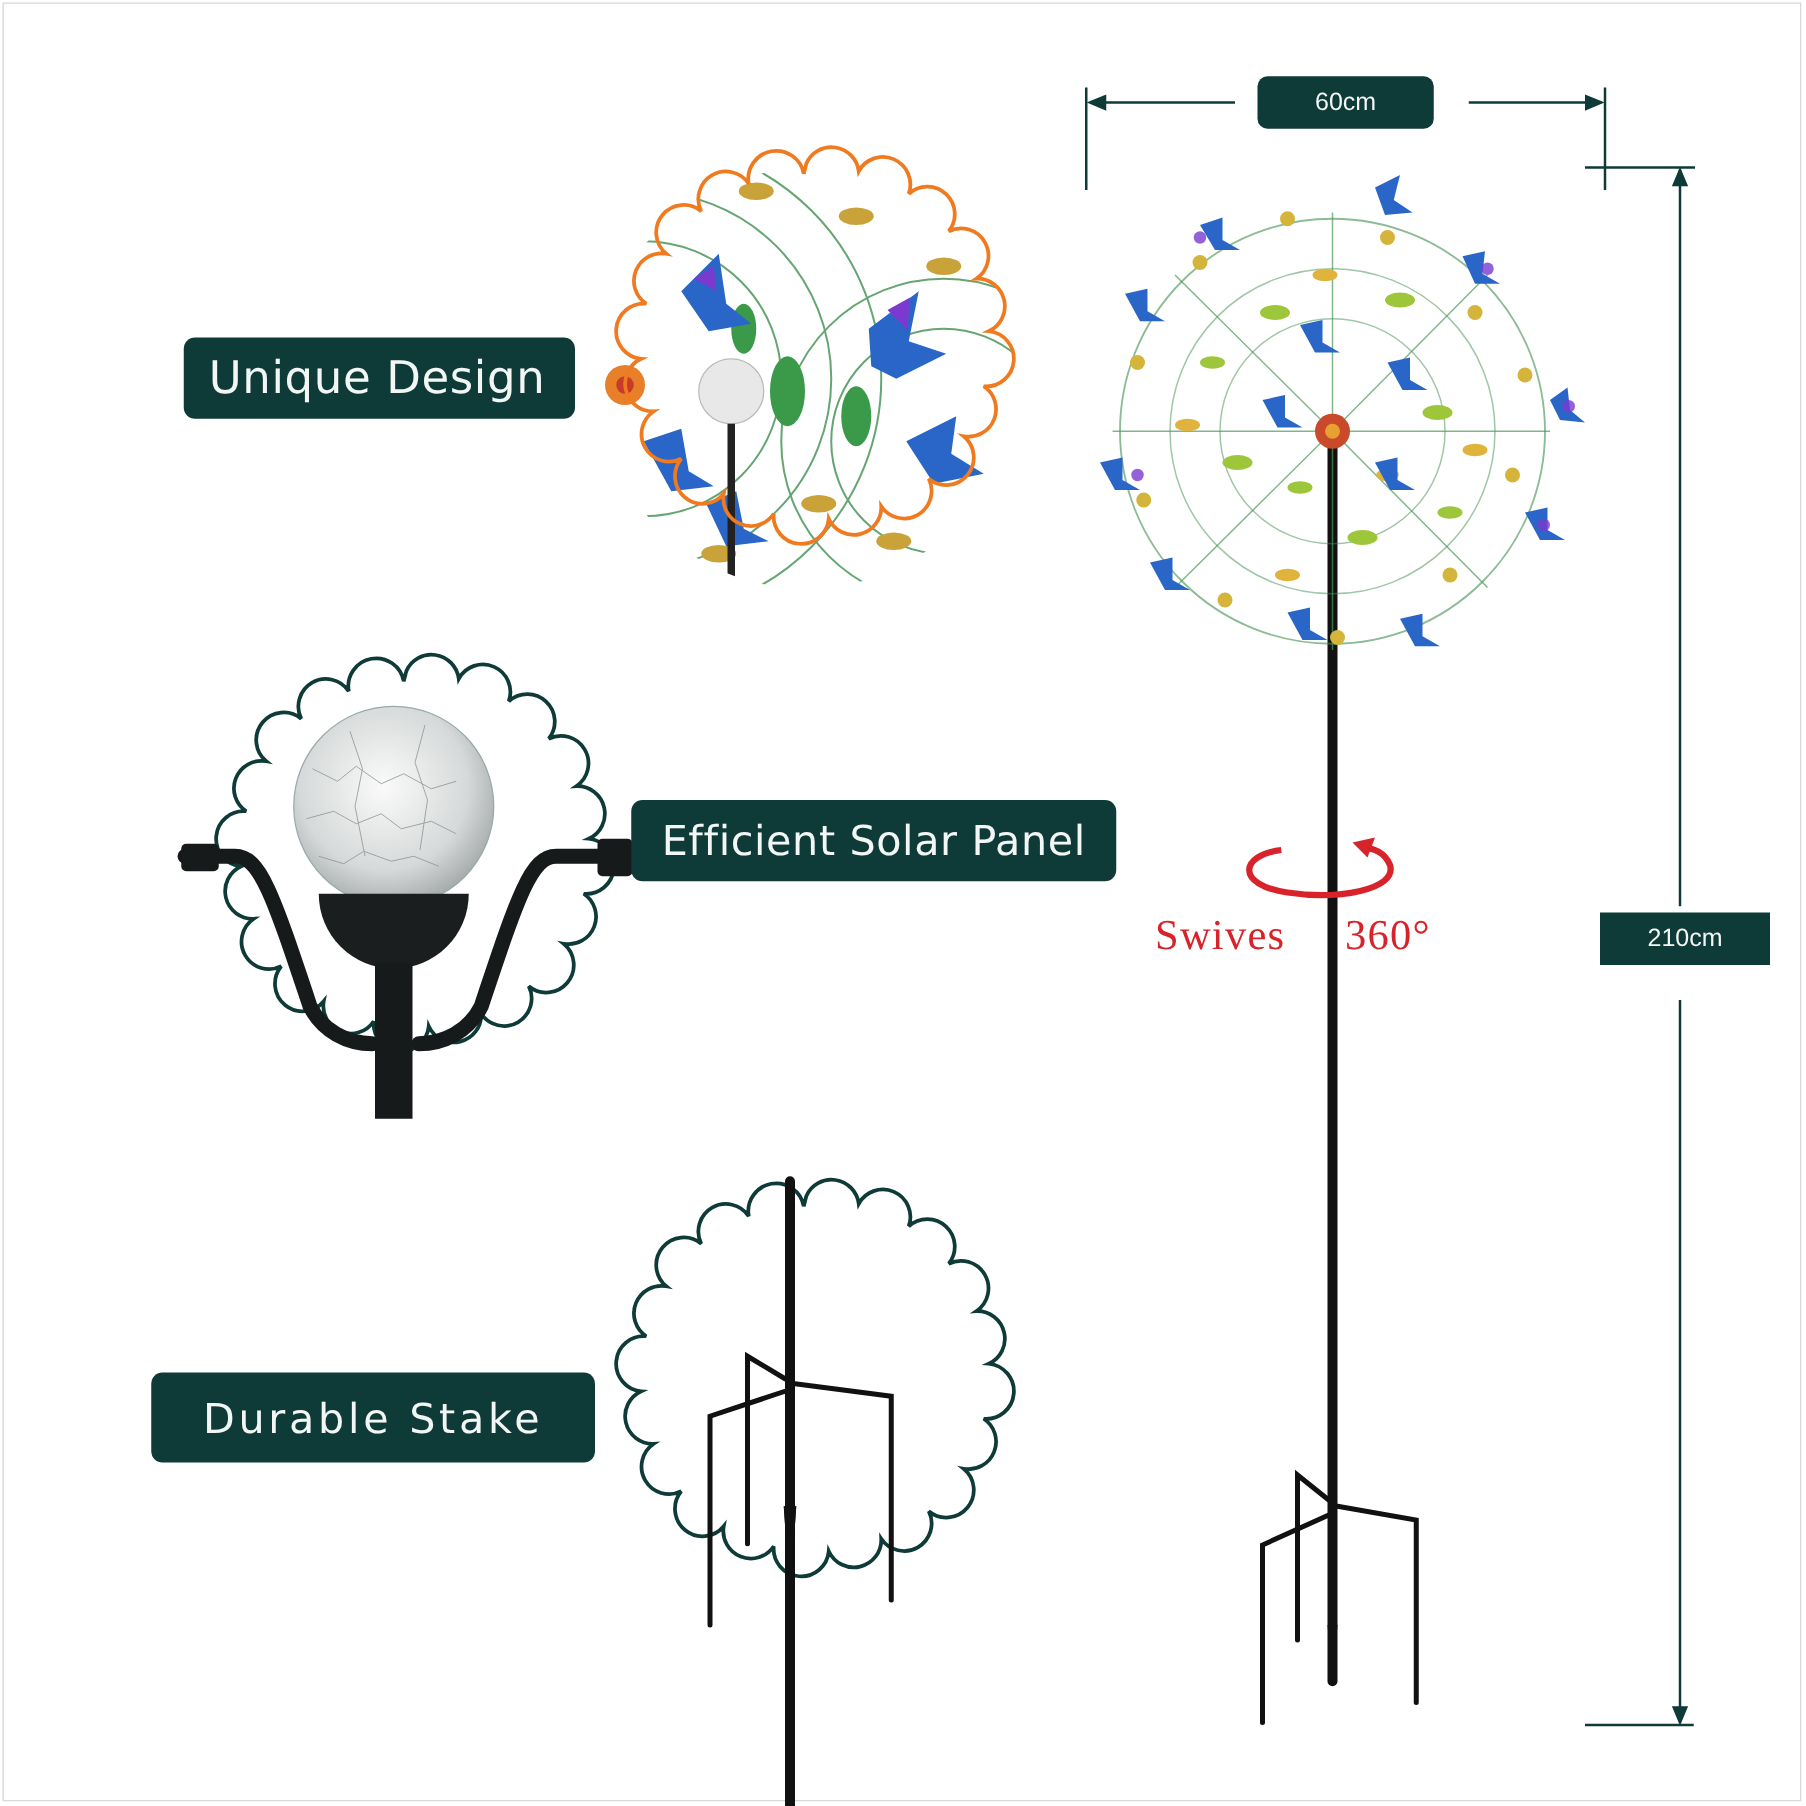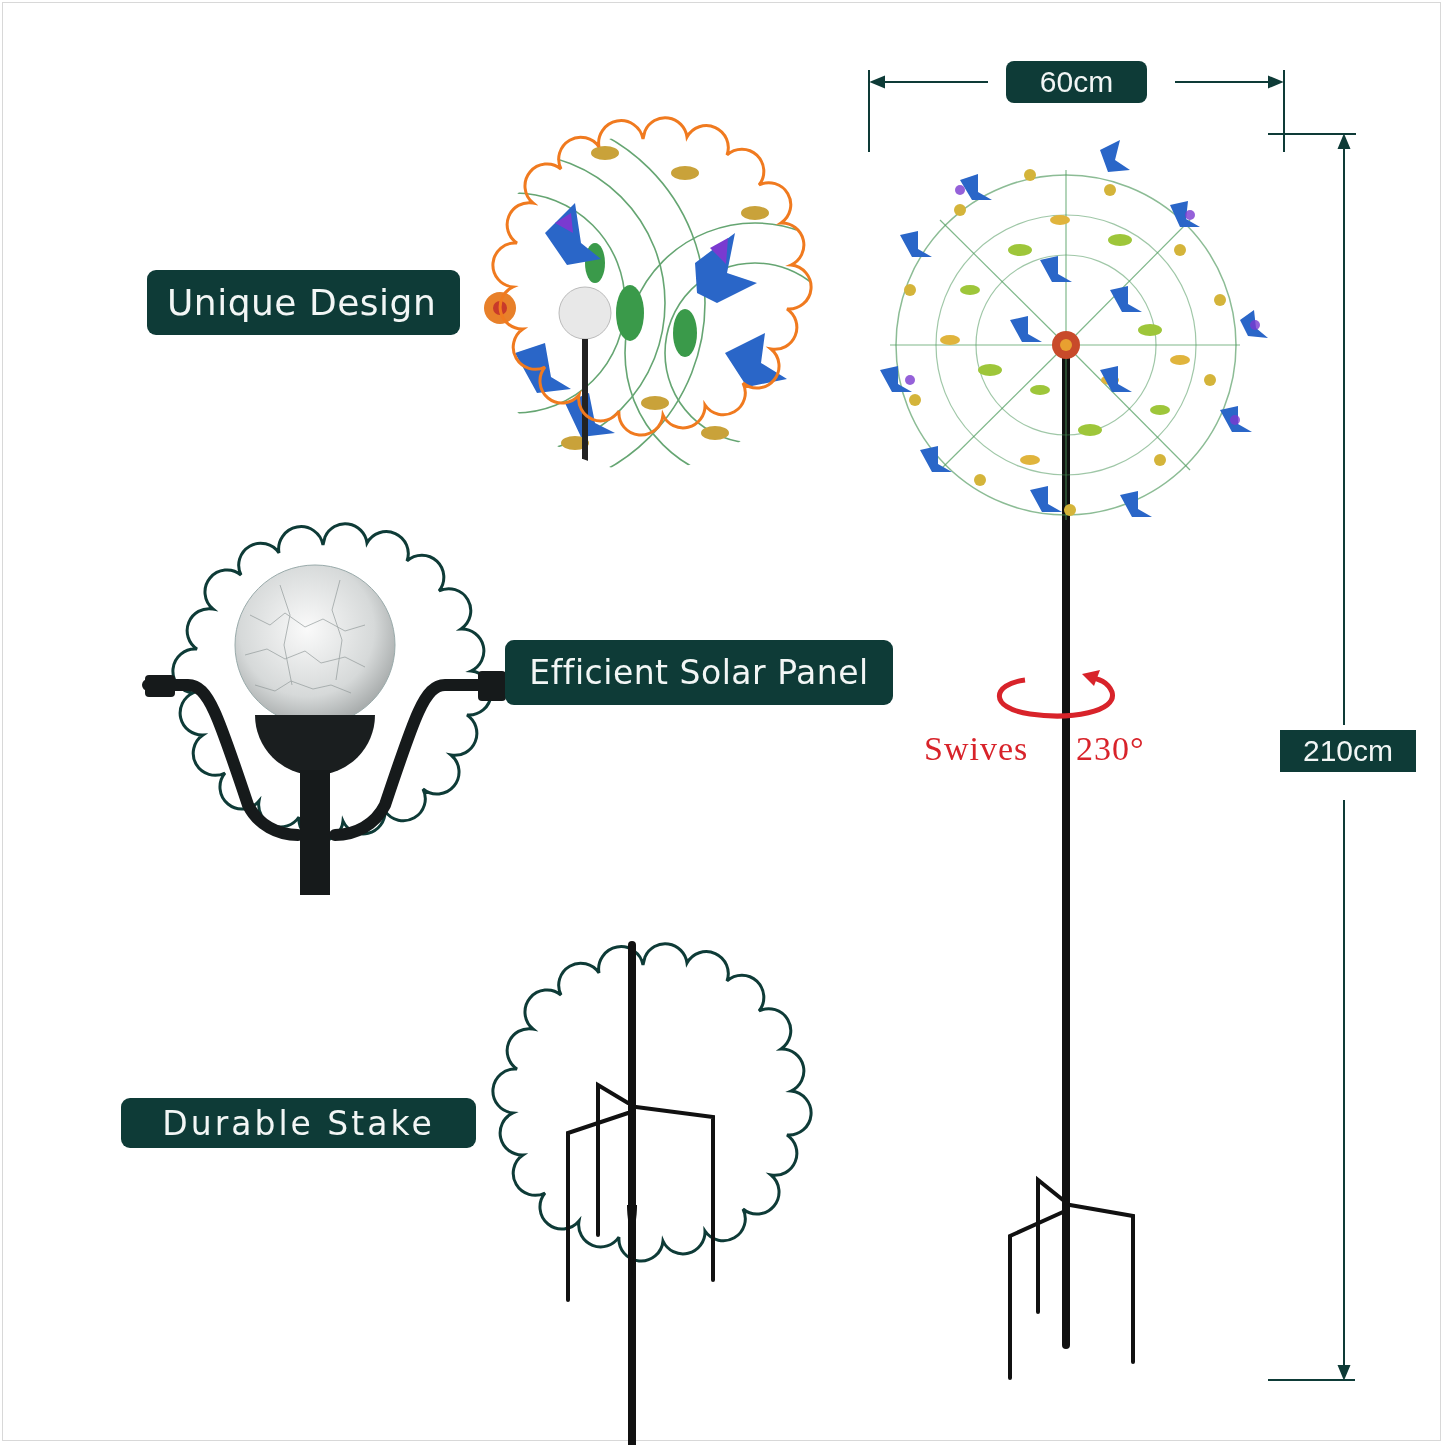--- a/index.html
+++ b/index.html
@@ -1,20 +1,20 @@
 <!DOCTYPE html>
 <html><head>
 <meta charset="utf-8">
 <style>
   html,body{margin:0;padding:0;background:#fff;}
   body{width:1445px;height:1445px;position:relative;overflow:hidden;font-family:"DejaVu Sans",sans-serif;}
   .frame{position:absolute;left:2px;top:2px;width:1439px;height:1439px;border:1px solid #d8d8d8;box-sizing:border-box;}
   .pill{position:absolute;background:#0e3b37;color:#f2f6f5;border-radius:9px;display:flex;align-items:center;justify-content:center;white-space:nowrap;}
   .lbl{font-family:"DejaVu Sans",sans-serif;letter-spacing:0.5px;}
-  .dim{font-family:"Liberation Sans",sans-serif;font-size:30px;}
+  .dim{font-family:"Liberation Sans",sans-serif;font-size:20px;}
   svg{position:absolute;overflow:visible;}
   .swivel-text{position:absolute;color:#d8232a;font-family:Liberation Serif, serif;font-size:34px;letter-spacing:1px;white-space:nowrap;}
 </style>
 </head>
 <body>
 
 <div class="frame"></div>
 
 <svg style="left:0;top:0;" width="1445" height="1445">
   <g stroke="#0e3b37" stroke-width="2" fill="#0e3b37">
@@ -124,21 +124,21 @@
     </g>
   <circle cx="206" cy="215" r="14" fill="#c84a2a"></circle>
   <circle cx="206" cy="215" r="6" fill="#e8a030"></circle>
 </svg>
 
 <svg style="left:990px;top:668px;" width="140" height="60">
   <path d="M35 12 C 2 16, -2 40, 40 46 C 80 52, 128 44, 122 24 C 118 14, 108 10, 100 10" fill="none" stroke="#d8232a" stroke-width="5"></path>
   <polygon points="92,6 110,2 104,18" fill="#d8232a"></polygon>
 </svg>
 <div class="swivel-text" style="left:924px;top:730px;">Swives</div>
-<div class="swivel-text" style="left:1076px;top:730px;">230°</div>
+<div class="swivel-text" style="left:1076px;top:730px;">360°</div>
 
 <svg style="left:455px;top:113px;" width="380" height="380" viewBox="0 0 380 380">
   <defs>
     <clipPath id="c1">
         <circle cx="190" cy="190" r="168"></circle>
       </clipPath>
   </defs>
   <g clip-path="url(#c1)">
     <rect width="380" height="380" fill="#fff"></rect>
     <g stroke="#3f8f4f" stroke-width="1.6" fill="none" opacity="0.8">
@@ -217,13 +217,13 @@
     <polyline points="176,162 253,172 253,335" stroke-width="4"></polyline>
     <polyline points="168,158 138,140 138,290" stroke-width="4"></polyline>
   </g>
   <polygon points="167,260 177,260 172,330" fill="#111"></polygon>
   <rect x="160" y="0" width="24" height="370" fill="#fff" opacity="0"></rect>
 </svg>
 <svg style="left:0;top:0;" width="1445" height="1445">
   <line x1="632" y1="945" x2="632" y2="1210" stroke="#111" stroke-width="8"></line>
   <polygon points="627,1205 637,1205 632,1278" fill="#111"></polygon>
 </svg>
-<div class="pill lbl" style="left:121px;top:1098px;width:355px;height:50px;font-size:33px;letter-spacing:3px;">Durable Stake</div>
+<div class="pill lbl" style="left:121px;top:1098px;width:355px;height:72px;font-size:33px;letter-spacing:3px;">Durable Stake</div>
 
 </body></html>

